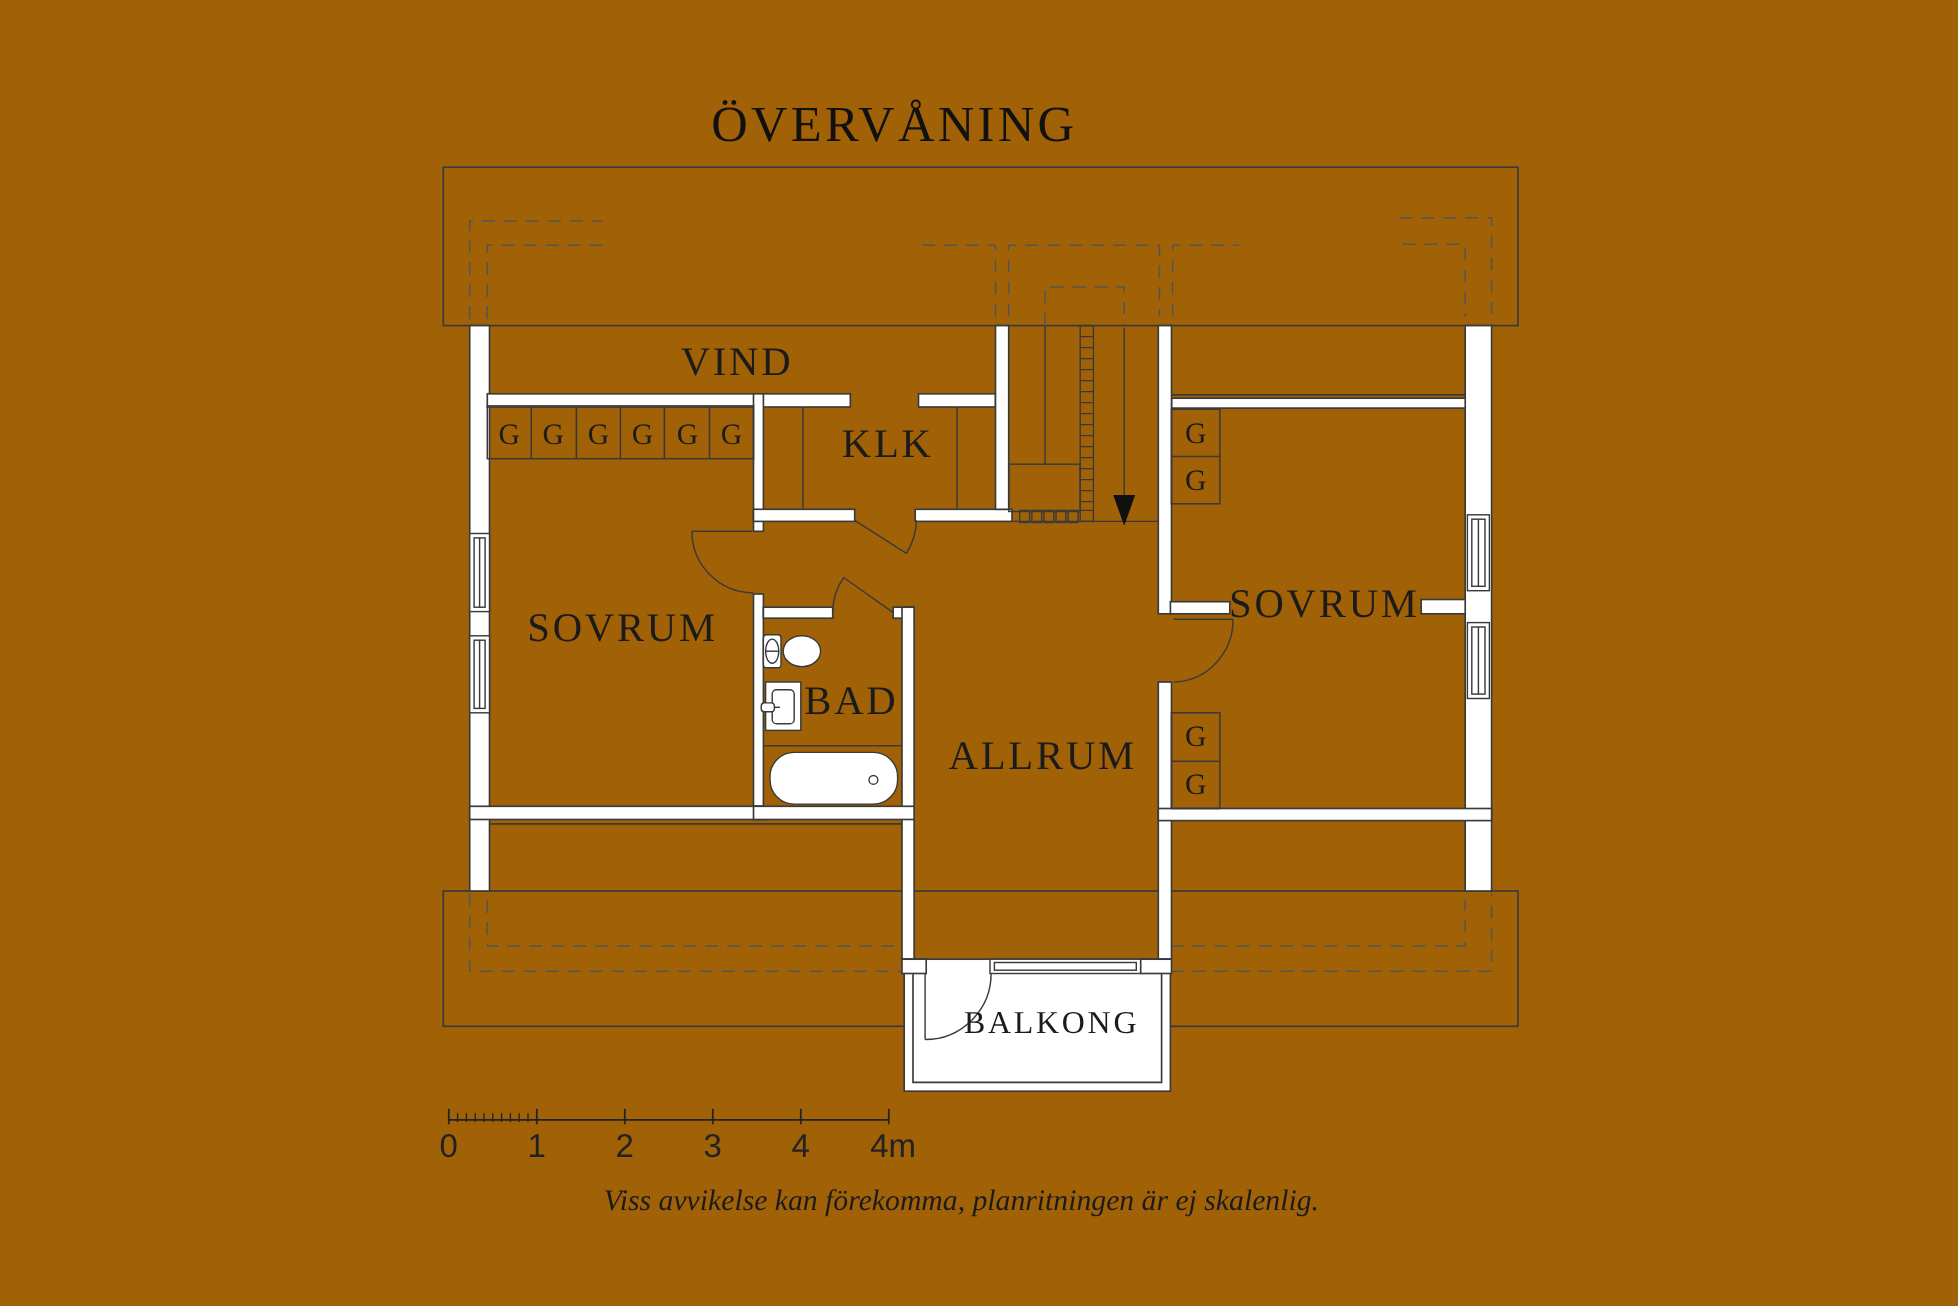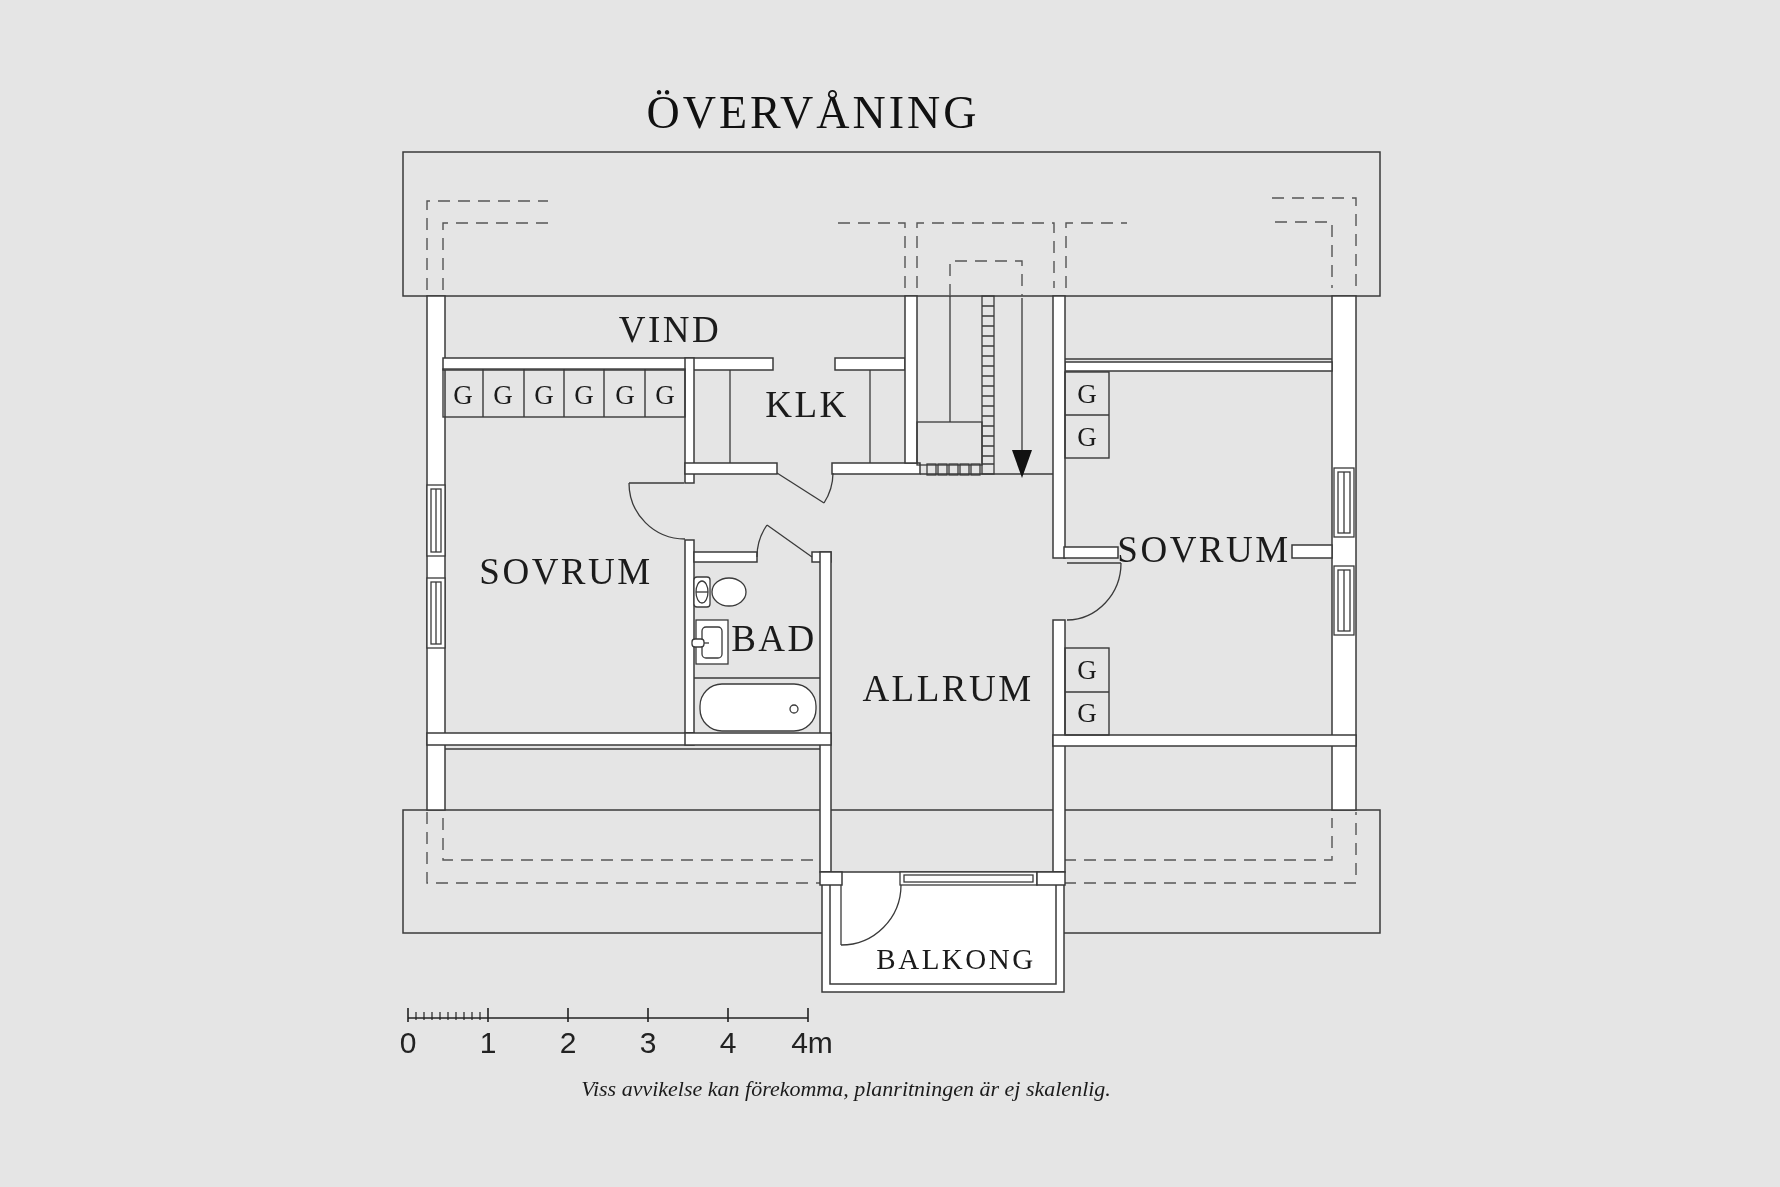--- a/index.html
+++ b/index.html
@@ -1,29 +1,29 @@
 <!DOCTYPE html>
 <html><head>
 <meta charset="utf-8">
 <style>
   html,body{margin:0;padding:0;background:#ffffff;}
-  .canvas{position:relative;width:1780px;height:1187px;background:#e5e5e5;overflow:hidden;
+  .canvas{position:relative;width:1780px;height:1187px;background:#a16207;overflow:hidden;
           font-family:"Liberation Serif", serif;color:#1b1b1b;}
   svg.plan{position:absolute;left:0;top:0;}
   .lbl{position:absolute;transform:translate(-50%,-50%);white-space:nowrap;
        font-family:"Liberation Serif", serif;color:#1b1b1b;}
   .room{font-size:37px;letter-spacing:2.5px;}
-  .room-lg{font-size:29px;letter-spacing:2.5px;margin-top:28px;}
+  .room-lg{font-size:29px;letter-spacing:2.5px;}
   .gletter{font-size:27px;letter-spacing:0;}
   .title{position:absolute;left:413px;top:86px;width:800px;text-align:center;
          font-size:46px;letter-spacing:3px;color:#111;}
   .scale-num{position:absolute;transform:translateX(-50%);top:1026px;
              font-family:"Liberation Sans", sans-serif;font-size:30px;color:#222;}
-  .footer{position:absolute;left:446px;top:1076px;width:800px;text-align:center;
-          font-style:italic;font-size:22px;color:#1b1b1b;}
+  .footer{position:absolute;left:474px;top:1076px;width:800px;text-align:center;
+          font-style:italic;font-size:27px;color:#1b1b1b;}
 </style>
 </head>
 <body>
 
 <div class="canvas">
 
   <div class="title lbl-static">ÖVERVÅNING</div>
 
   <svg class="plan" width="1780" height="1187" viewBox="0 0 1780 1187">
 

